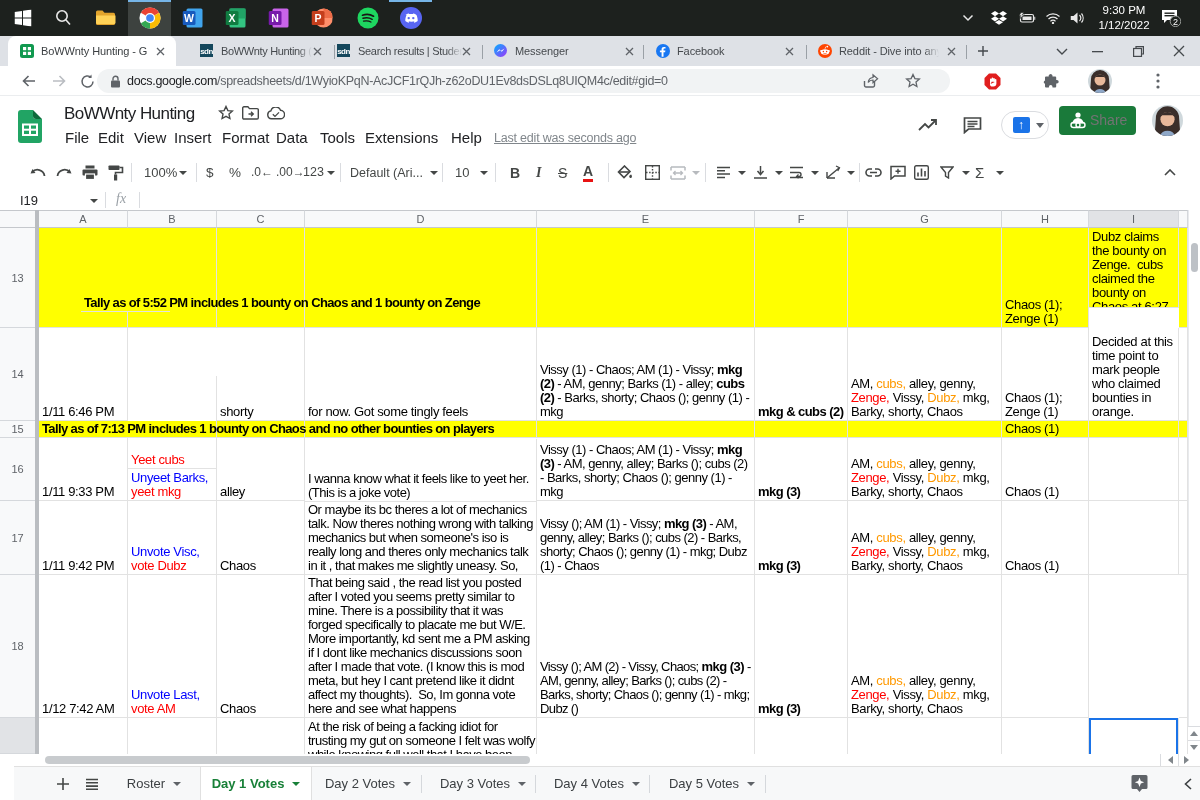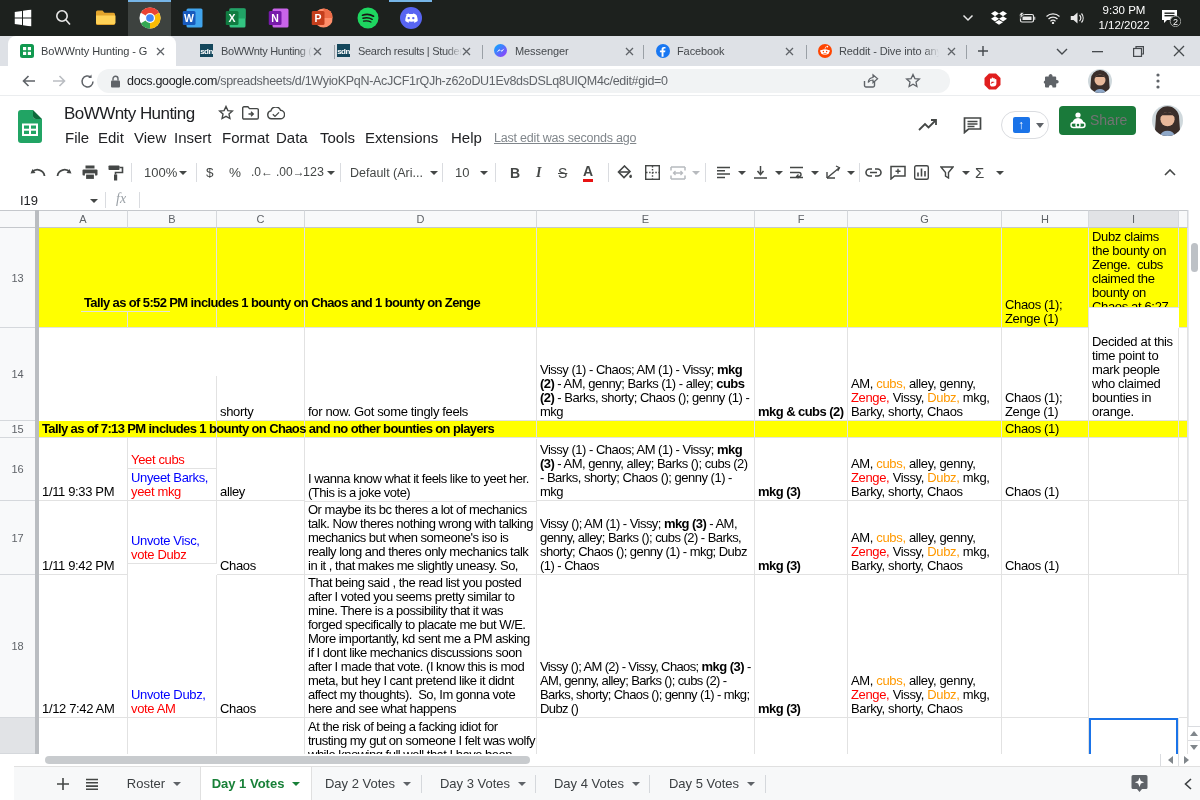--- a/index.html
+++ b/index.html
@@ -626,20 +626,23 @@
 <div class="cell yel" style="left:39px;top:18px;width:89px;height:84px;overflow:visible;z-index:5;border-right:none;margin-left:42px;">
       <div class="ct"><span class="b nw" style="letter-spacing:-0.62px;">Tally as of 5:52 PM includes 1 bounty on Chaos and 1 bounty on Zenge</span></div>
     </div>
 <div class="cell yel" style="left:1002px;top:18px;width:87px;height:100px;">
       <div class="ct">Chaos (1);<br>Zenge (1)</div>
     </div>
 <div class="cell yel" style="left:1089px;top:18px;width:90px;height:80px;">
       <div class="ct top"><span class="nw">Dubz claims<br>the bounty on<br>Zenge.&nbsp; cubs<br>claimed the<br>bounty on<br>Chaos at 6:27<br>PM.</span></div>
     </div>
 <div class="cell yel" style="left:1179px;top:18px;width:9px;height:100px;"></div>
+<div class="cell " style="left:39px;top:118px;width:89px;height:93px;">
+      <div class="ct"><span class="nw">1/11 6:46 PM</span></div>
+    </div>
 <div class="cell " style="left:128px;top:118px;width:89px;height:93px;margin-top:48px;">
       <div class="ct"><span class="red">Yeet cubs</span></div>
     </div>
 <div class="cell " style="left:217px;top:118px;width:88px;height:93px;">
       <div class="ct">shorty</div>
     </div>
 <div class="cell " style="left:305px;top:118px;width:232px;height:93px;">
       <div class="ct">for now. Got some tingly feels</div>
     </div>
 <div class="cell " style="left:537px;top:118px;width:218px;height:93px;">
@@ -694,21 +697,21 @@
       <div class="ct"><span class="nw">AM, <span class="org">cubs,</span> alley, genny,<br><span class="red">Zenge,</span> Vissy, <span class="org">Dubz,</span> mkg,<br>Barky, shorty, Chaos</span></div>
     </div>
 <div class="cell " style="left:1002px;top:228px;width:87px;height:63px;">
       <div class="ct">Chaos (1)</div>
     </div>
 <div class="cell " style="left:1089px;top:228px;width:90px;height:63px;"></div>
 <div class="cell " style="left:1179px;top:228px;width:9px;height:63px;"></div>
 <div class="cell " style="left:39px;top:291px;width:89px;height:74px;">
       <div class="ct"><span class="nw">1/11 9:42 PM</span></div>
     </div>
-<div class="cell " style="left:128px;top:280px;width:89px;height:74px;">
+<div class="cell " style="left:128px;top:291px;width:89px;height:74px;">
       <div class="ct"><span class="blu">Unvote Visc,</span><br><span class="red">vote Dubz</span></div>
     </div>
 <div class="cell " style="left:217px;top:291px;width:88px;height:74px;">
       <div class="ct">Chaos</div>
     </div>
 <div class="cell " style="left:305px;top:291px;width:232px;height:74px;">
       <div class="ct"><span class="nw" style="letter-spacing:-0.5px;">Or maybe its bc theres a lot of mechanics<br>talk. Now theres nothing wrong with talking<br>mechanics but when someone's iso is<br>really long and theres only mechanics talk<br>in it , that makes me slightly uneasy. So,</span></div>
     </div>
 <div class="cell " style="left:537px;top:291px;width:218px;height:74px;">
       <div class="ct"><span class="nw" style="letter-spacing:-0.55px;">Vissy (); AM (1) - Vissy; <span class="b">mkg (3)</span> - AM,<br>genny, alley; Barks (); cubs (2) - Barks,<br>shorty; Chaos (); genny (1) - mkg; Dubz<br>(1) - Chaos</span></div>
@@ -721,21 +724,21 @@
     </div>
 <div class="cell " style="left:1002px;top:291px;width:87px;height:74px;">
       <div class="ct">Chaos (1)</div>
     </div>
 <div class="cell " style="left:1089px;top:291px;width:90px;height:74px;"></div>
 <div class="cell " style="left:1179px;top:291px;width:9px;height:74px;"></div>
 <div class="cell " style="left:39px;top:365px;width:89px;height:143px;">
       <div class="ct"><span class="nw">1/12 7:42 AM</span></div>
     </div>
 <div class="cell " style="left:128px;top:365px;width:89px;height:143px;">
-      <div class="ct"><span class="blu">Unvote Dubz,</span><br><span class="red">vote AM</span></div>
+      <div class="ct"><span class="blu">Unvote Last,</span><br><span class="red">vote AM</span></div>
     </div>
 <div class="cell " style="left:217px;top:365px;width:88px;height:143px;">
       <div class="ct">Chaos</div>
     </div>
 <div class="cell " style="left:305px;top:365px;width:232px;height:143px;">
       <div class="ct"><span class="nw" style="letter-spacing:-0.5px;">That being said , the read list you posted<br>after I voted you seems pretty similar to<br>mine. There is a possibility that it was<br>forged specifically to placate me but W/E.<br>More importantly, kd sent me a PM asking<br>if I dont like mechanics discussions soon<br>after I made that vote. (I know this is mod<br>meta, but hey I cant pretend like it didnt<br>affect my thoughts).&nbsp; So, Im gonna vote<br>here and see what happens</span></div>
     </div>
 <div class="cell " style="left:537px;top:365px;width:218px;height:143px;">
       <div class="ct"><span class="nw" style="letter-spacing:-0.62px;">Vissy (); AM (2) - Vissy, Chaos; <span class="b">mkg (3)</span> -<br>AM, genny, alley; Barks (); cubs (2) -<br>Barks, shorty; Chaos (); genny (1) - mkg;<br>Dubz ()</span></div>
     </div>

